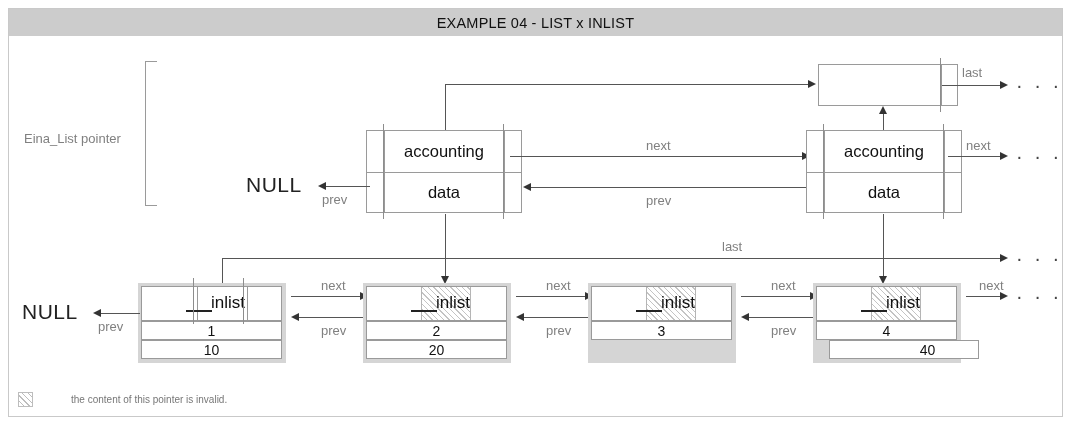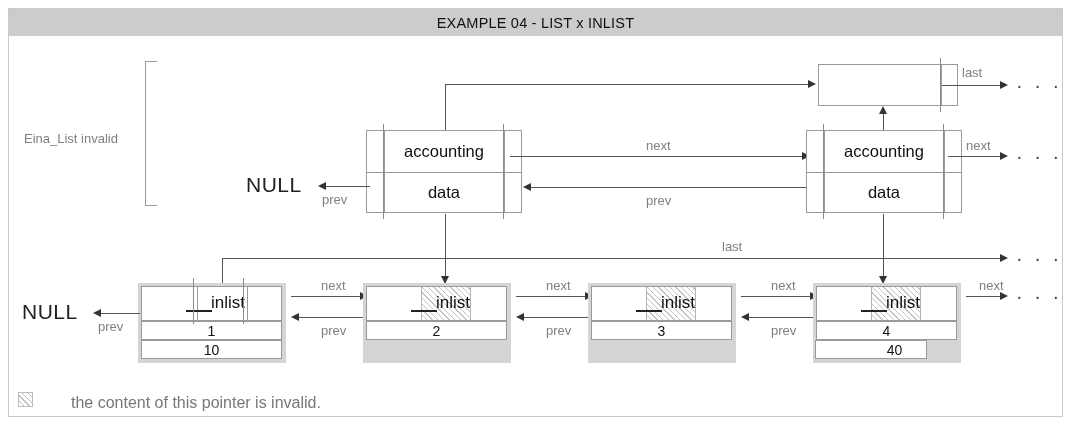--- a/index.html
+++ b/index.html
@@ -52,35 +52,35 @@
   .nbox .ntext{position:absolute;display:flex;align-items:center;justify-content:center;
                font-size:17px;color:#111;}
   .nbox .ptr-tick{position:absolute;height:0;border-top:2px solid #222;}
   .nbox .valrow{position:absolute;background:#fff;border:1px solid #9a9a9a;box-sizing:border-box;
                 display:flex;align-items:center;justify-content:center;font-size:14px;color:#111;}
 
   
   .legend-sw{position:absolute;width:15px;height:15px;
       background:repeating-linear-gradient(45deg,#ffffff 0 3px,#bdbdbd 3px 4px);
       border:1px solid #bdbdbd;box-sizing:border-box;}
-  .legend-tx{position:absolute;font-size:16px;color:#777;white-space:nowrap;padding-left:31px;}
+  .legend-tx{position:absolute;font-size:10px;color:#777;white-space:nowrap;padding-left:31px;}
 </style>
 </head>
 <body>
 
 <div id="root">
 
   <div class="frame"></div>
 
   <div class="titlebar">
     <span>EXAMPLE 04 - LIST x INLIST</span>
   </div>
 
   <div class="bracket" style="left:145px;top:61px;width:12px;height:145px;"></div>
-  <div class="lbl" style="left:24px;top:131px;font-size:13px;">Eina_List invalid</div>
+  <div class="lbl" style="left:24px;top:131px;font-size:13px;">Eina_List pointer</div>
 
   <div class="sbox" style="left:818px;top:64px;width:140px;height:42px;">
     <div class="colline" style="left:122px;"></div>
   </div>
 
   <div class="v-thin" style="left:940px;top:58px;height:54px;"></div>
 
   <div class="h" style="left:942px;top:85px;width:60px;"></div>
   <div class="ar ar-r" style="left:1000px;top:80.5px;"></div>
   <div class="lbl" style="left:962px;top:65px;">last</div>
@@ -170,20 +170,21 @@
   <div class="h" style="left:298px;top:317px;width:68px;"></div>
   <div class="ar ar-l" style="left:291px;top:312.5px;"></div>
   <div class="lbl" style="left:321px;top:323px;">prev</div>
 
   <div class="nbox" style="left:363px;top:283px;width:148px;height:80px;">
     <div class="inner" style="left:3px;top:3px;width:141px;height:35px;"></div>
     <div class="hatch" style="left:58px;top:4px;width:50px;height:33px;"></div>
     <div class="ptr-tick" style="left:48px;top:27px;width:26px;"></div>
     <div class="ntext" style="left:50px;top:6px;width:80px;height:28px;">inlist</div>
     <div class="valrow" style="left:3px;top:38px;width:141px;height:19px;">2</div>
+    <div class="valrow" style="left:3px;top:57px;width:141px;height:19px;">20</div>
   </div>
 
   <div class="h" style="left:516px;top:296px;width:72px;"></div>
   <div class="ar ar-r" style="left:585px;top:291.5px;"></div>
   <div class="lbl" style="left:546px;top:278px;">next</div>
 
   <div class="h" style="left:523px;top:317px;width:68px;"></div>
   <div class="ar ar-l" style="left:516px;top:312.5px;"></div>
   <div class="lbl" style="left:546px;top:323px;">prev</div>
 
@@ -202,21 +203,21 @@
   <div class="h" style="left:748px;top:317px;width:68px;"></div>
   <div class="ar ar-l" style="left:741px;top:312.5px;"></div>
   <div class="lbl" style="left:771px;top:323px;">prev</div>
 
   <div class="nbox" style="left:813px;top:283px;width:148px;height:80px;">
     <div class="inner" style="left:3px;top:3px;width:141px;height:35px;"></div>
     <div class="hatch" style="left:58px;top:4px;width:50px;height:33px;"></div>
     <div class="ptr-tick" style="left:48px;top:27px;width:26px;"></div>
     <div class="ntext" style="left:50px;top:6px;width:80px;height:28px;">inlist</div>
     <div class="valrow" style="left:3px;top:38px;width:141px;height:19px;">4</div>
-    <div class="valrow" style="left:2px;top:57px;width:112px;height:19px;padding-left:47px;">40</div>
+    <div class="valrow" style="left:16px;top:57px;width:150px;height:19px;padding-left:47px;">40</div>
   </div>
 
   <div class="h" style="left:966px;top:296px;width:36px;"></div>
   <div class="ar ar-r" style="left:1000px;top:291.5px;"></div>
   <div class="lbl" style="left:979px;top:278px;">next</div>
   <div class="ellip" style="left:1016px;top:285px;">· · ·</div>
 
   <div class="legend-sw" style="left:18px;top:392px;"></div>
   <div class="legend-tx" style="left:40px;top:394px;">the content of this pointer is invalid.</div>
 

